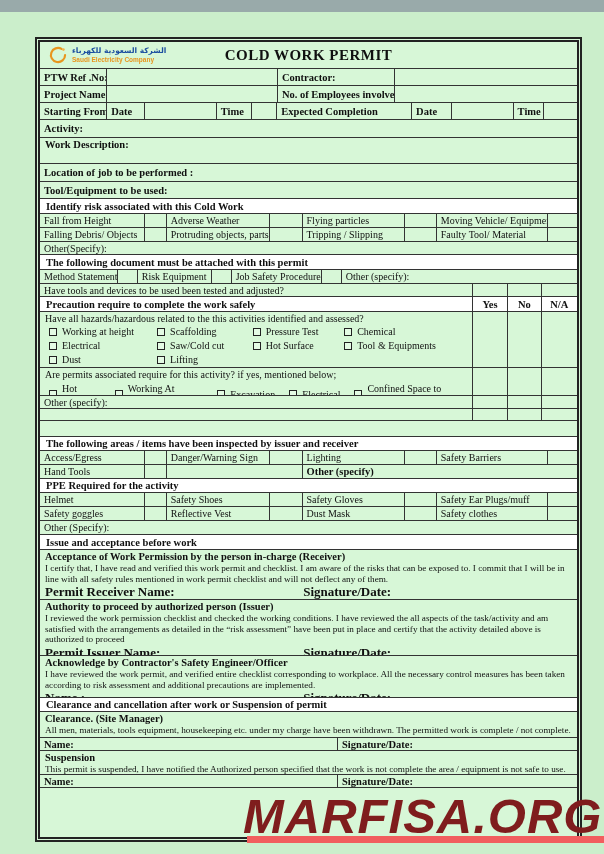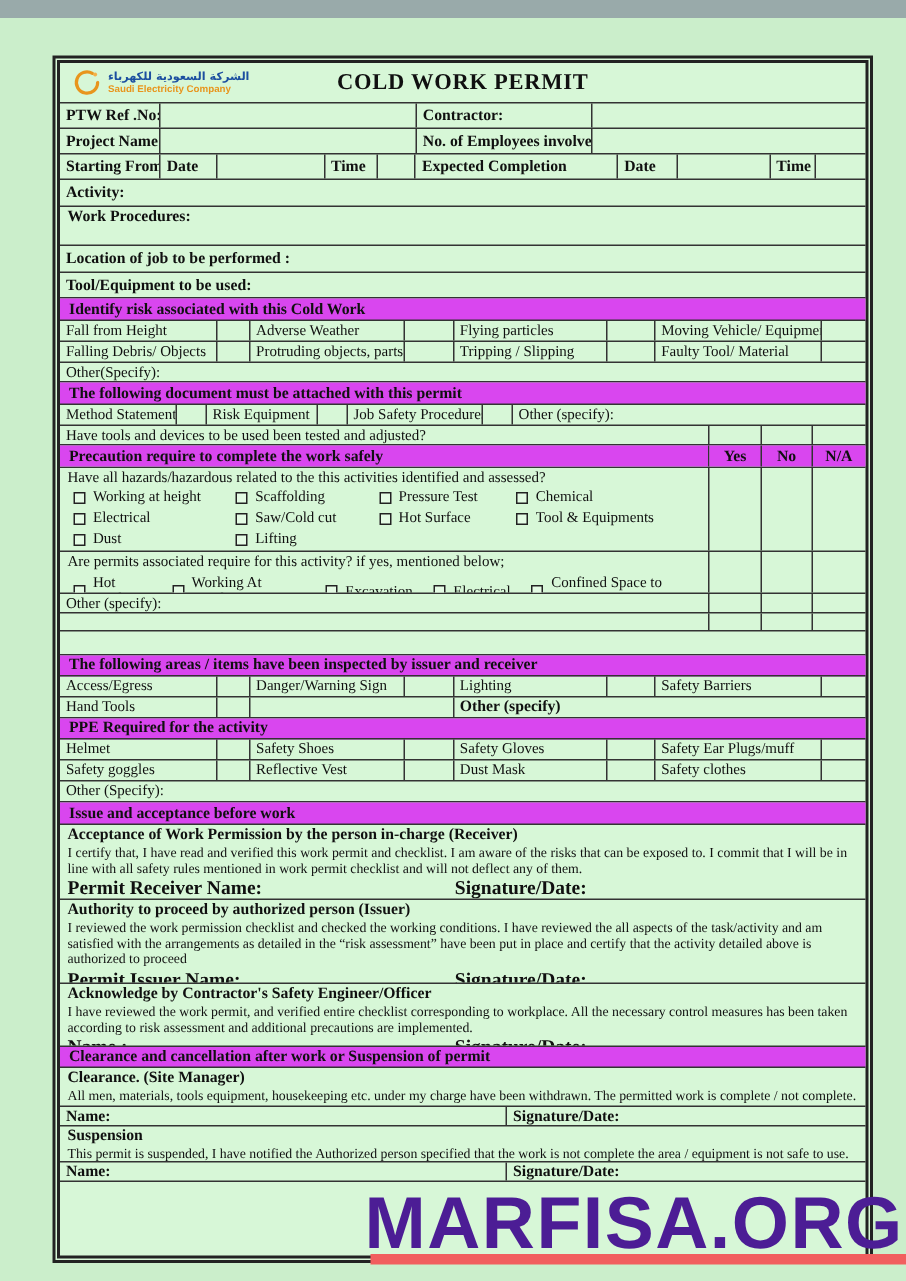--- a/index.html
+++ b/index.html
@@ -11,21 +11,21 @@
   .form {
     position:absolute; left:35px; top:25px; width:547px; height:805px;
     border:5px double #222; background:#d7f7d7;
     display:flex; flex-direction:column;
   }
   .row { display:flex; flex:0 0 auto; border-bottom:1px solid #333; align-items:stretch; }
   .row:last-child { border-bottom:none; }
   .cell { border-right:1px solid #333; padding:1px 4px; display:flex; align-items:center; font-size:10px; overflow:hidden; white-space:nowrap; }
   .cell.last { border-right:none; }
   .lbl { font-weight:bold; font-size:10.5px; }
-  .grayhdr { background:#d946ef; font-weight:bold; font-size:10.5px; padding:1px 6px; display:flex; align-items:center; }
+  .grayhdr { background:#ffffff; font-weight:bold; font-size:10.5px; padding:1px 6px; display:flex; align-items:center; }
   .headrow { position:relative; display:flex; align-items:center; justify-content:center; }
   .ftitle { font-size:15px; font-weight:bold; letter-spacing:.5px; }
   .logo { position:absolute; left:8px; top:3px; display:flex; align-items:center; gap:4px; }
   .logo svg { width:20px; height:20px; }
   .logo-lines { display:flex; flex-direction:column; line-height:1.1; }
   .logo-ar { font-size:7.5px; color:#1c4fa0; font-weight:bold; direction:rtl; font-family:"DejaVu Sans", sans-serif; }
   .logo-en { font-size:6.5px; color:#e8951d; font-weight:bold; font-family:"Liberation Sans", sans-serif; }
   
   .w-lab { flex:0 0 12.5%; } .w-v1 { flex:0 0 31.8%; } .w-lab2 { flex:0 0 21.8%; } .w-v2 { flex:1; }
   .w-date { flex:0 0 7%; } .w-de { flex:0 0 13.4%; } .w-time { flex:0 0 6.5%; } .w-te { flex:0 0 4.8%; }
@@ -44,21 +44,21 @@
   .permline { display:flex; gap:14px; padding:3px 2px 0 4px; }
   .blocktitle { font-weight:bold; font-size:10.5px; line-height:12px; }
   .blocktext { font-size:9.2px; line-height:10.6px; white-space:normal; }
   .sigline { display:flex; font-weight:bold; font-size:13px; margin-top:auto; }
   .sig-l { flex:0 0 49%; } .sig-r { flex:1; }
   .nm-l { flex:0 0 55.5%; } .nm-r { flex:1; }
   .fill { flex:1 1 auto; border-bottom:none; }
   .wm-text {
     position:absolute; left:243px; top:776px; z-index:5;
     font-family:"Liberation Sans", sans-serif; font-weight:bold;
-    font-size:49px; letter-spacing:1px; color:#4c1d95; white-space:nowrap;
+    font-size:49px; letter-spacing:1px; color:#7f1d1d; white-space:nowrap;font-style:italic;
   }
   .wm-line { position:absolute; left:247px; top:824px; width:360px; height:7px; background:#f15e5e; z-index:6; }
 </style>
 </head>
 <body>
 
 <div class="page">
   <div class="form">
 
     <div class="row headrow" style="height:27px;">
@@ -97,21 +97,21 @@
       <div class="cell w-date2 lbl">Date</div>
       <div class="cell w-de2"></div>
       <div class="cell w-time2 lbl">Time</div>
       <div class="cell w-te2 last"></div>
     </div>
 
     <div class="row" style="height:18px;">
       <div class="cell last lbl" style="flex:1;">Activity:</div>
     </div>
     <div class="row" style="height:26px;">
-      <div class="cell last lbl vblock" style="flex:1;">Work Procedures:</div>
+      <div class="cell last lbl vblock" style="flex:1;">Work Description:</div>
     </div>
     <div class="row" style="height:18px;">
       <div class="cell last lbl" style="flex:1;">Location of job to be performed :</div>
     </div>
     <div class="row" style="height:17px;justify-content:flex-end;">
       <div class="cell last lbl" style="flex:1;">Tool/Equipment to be used:</div>
     </div>
 
     <div class="row grayhdr" style="height:15px;">Identify risk associated with this Cold Work</div>
     <div class="row" style="height:14px;">

